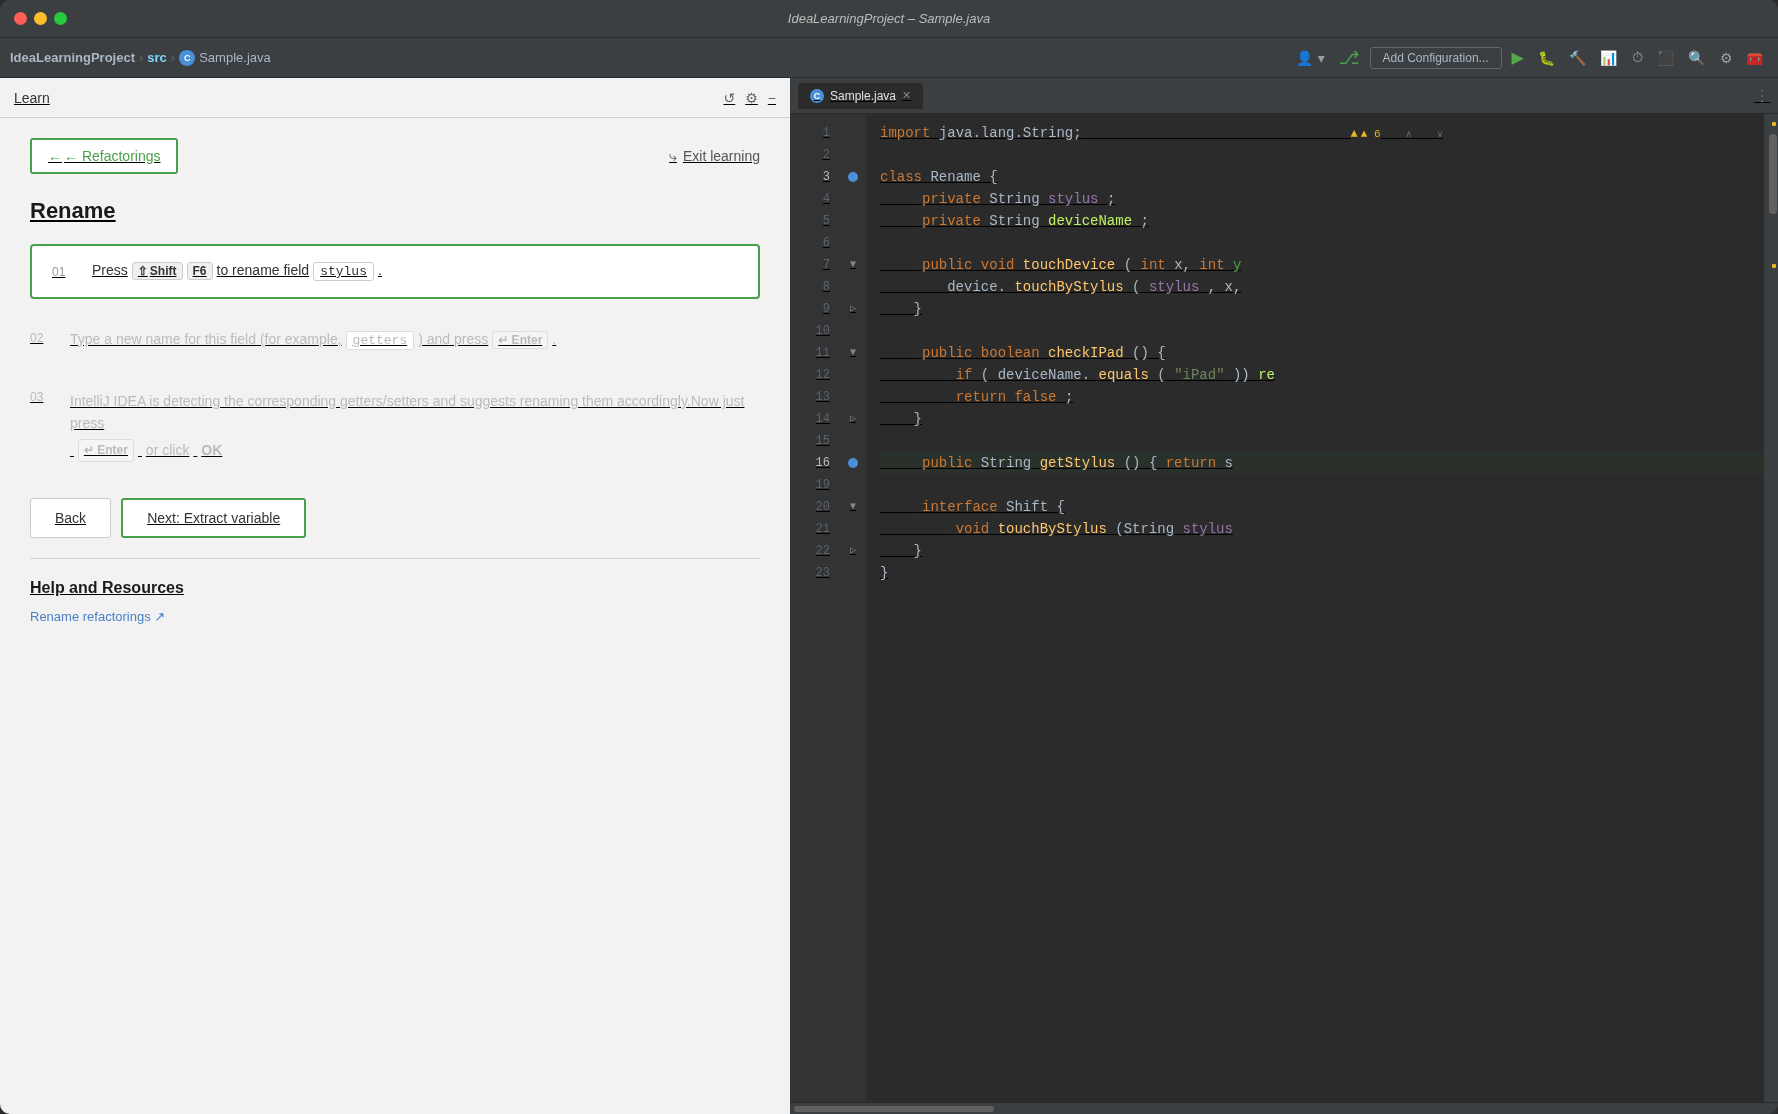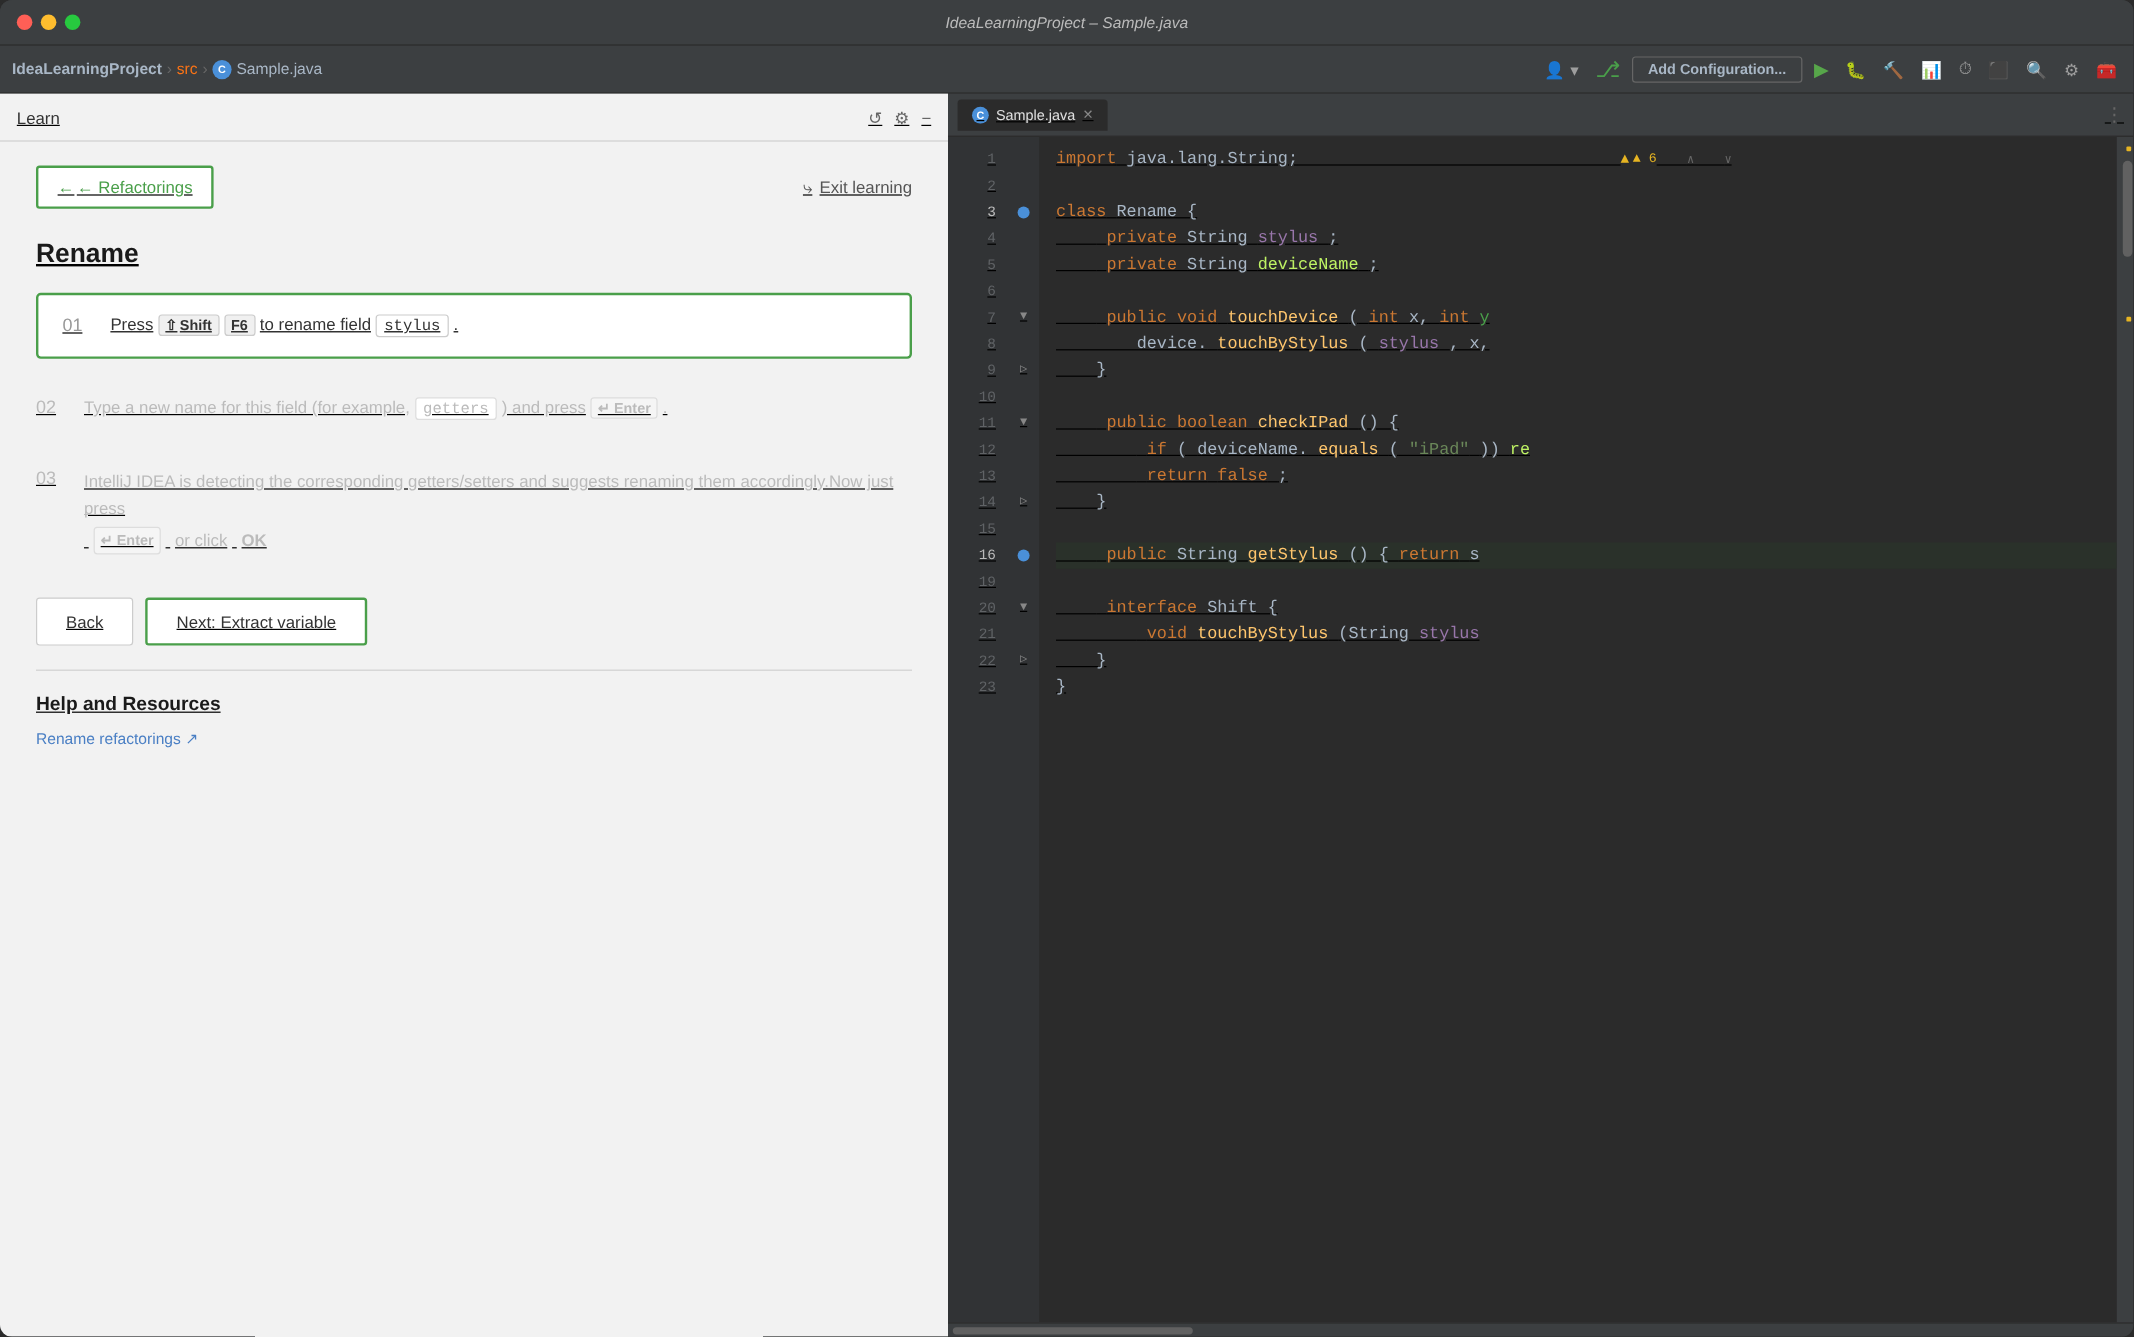--- a/index.html
+++ b/index.html
@@ -121,21 +121,20 @@
     }
 
     .add-config-btn {
       background: #3c3f41;
       border: 1px solid #666;
       color: #a9b7c6;
       padding: 3px 12px;
       font-size: 12px;
       cursor: pointer;
       border-radius: 3px;
-      font-weight: bold;
     }
 
     .run-btn {
       color: #57a64a;
       font-size: 16px;
       background: none;
       border: none;
       cursor: pointer;
     }
 
@@ -241,21 +240,21 @@
       align-items: center;
       gap: 16px;
     }
 
     .step-card.active {
       border: 2px solid #4a9f4a;
     }
 
     .step-number {
       color: #999;
-      font-size: 15px;
+      font-size: 12px;
       font-weight: 500;
       min-width: 24px;
     }
 
     .step-content {
       color: #333;
       font-size: 14px;
       display: flex;
       align-items: flex-start;
       flex-wrap: wrap;
@@ -570,21 +569,21 @@
       <button class="titlebar-btn btn-minimize"></button>
       <button class="titlebar-btn btn-maximize"></button>
     </div>
     <span class="titlebar-title">IdeaLearningProject – Sample.java</span>
   </div>
 
   <div class="toolbar">
     <div class="breadcrumb">
       <span class="breadcrumb-item">IdeaLearningProject</span>
       <span class="breadcrumb-sep">›</span>
-      <span class="breadcrumb-item" style="font-weight:400;color:#f97316">src</span>
+      <span class="breadcrumb-item" style="font-weight:700;color:#7dd3fc">src</span>
       <span class="breadcrumb-sep">›</span>
       <span class="breadcrumb-icon">C</span>
       <span class="breadcrumb-item" style="font-weight:400;color:#a9b7c6">Sample.java</span>
     </div>
     <div class="toolbar-right">
       <button class="toolbar-icon-btn">👤 ▾</button>
       <button class="toolbar-icon-btn" style="color:#4a9f4a;font-size:18px">⎇</button>
       <button class="add-config-btn">Add Configuration...</button>
       <button class="toolbar-icon-btn run-btn">▶</button>
       <button class="toolbar-icon-btn">🐛</button>

